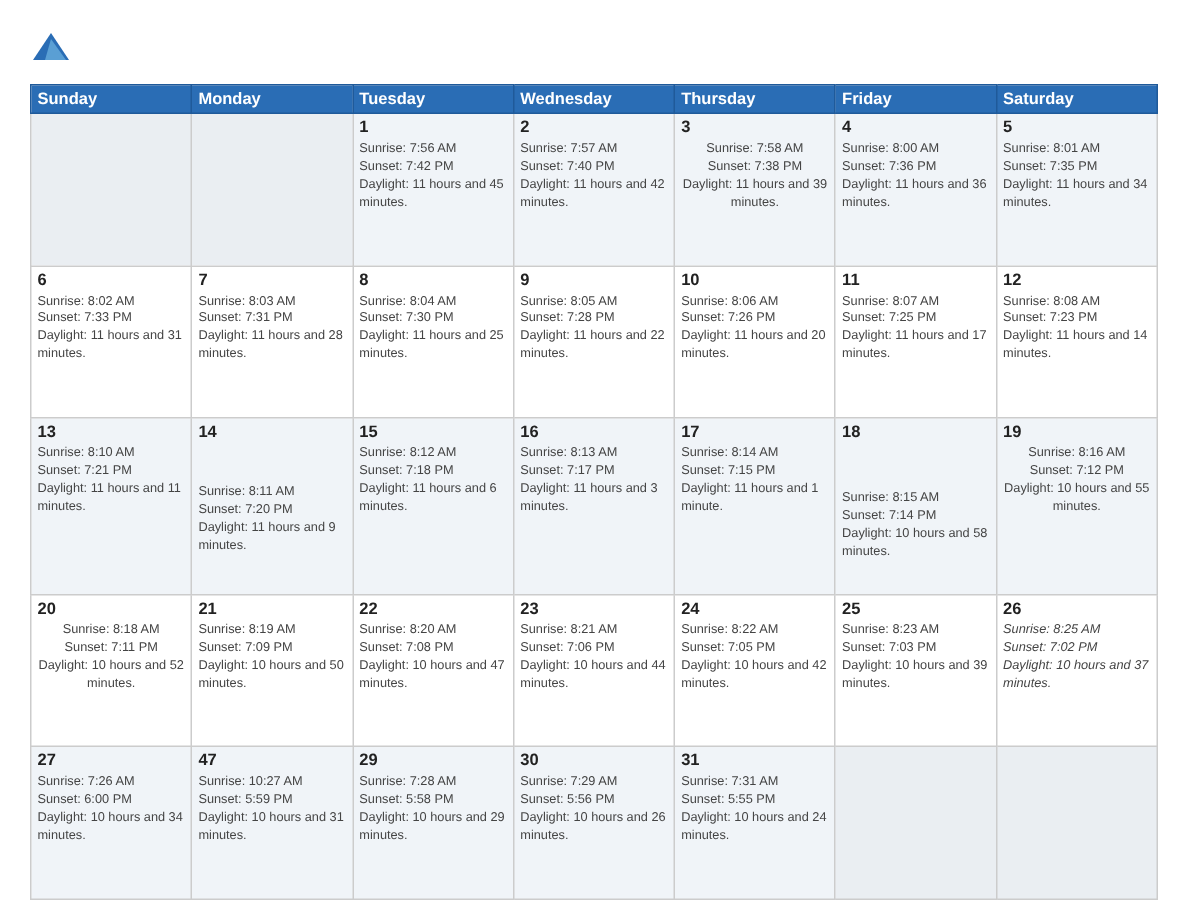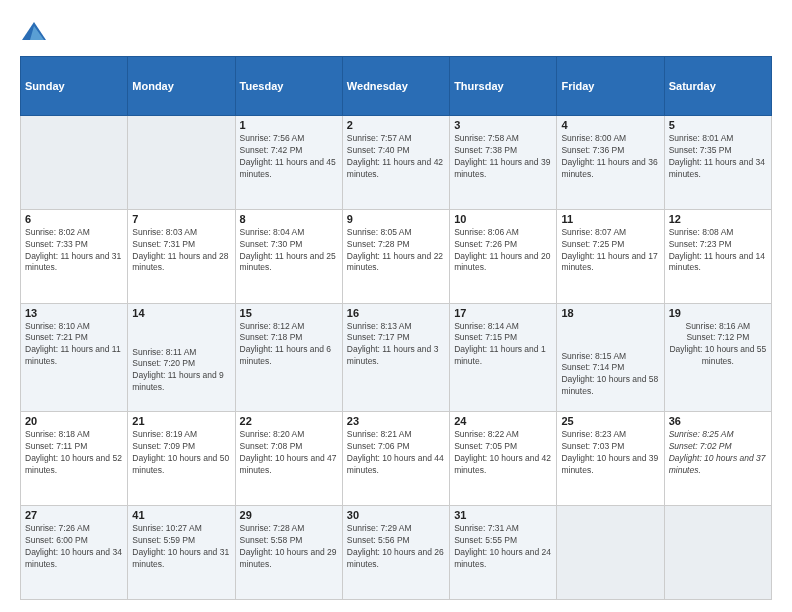--- a/index.html
+++ b/index.html
@@ -65,21 +65,21 @@
       border: 1px solid #ccc;
       border-collapse: collapse;
       width: 100%;
       table-layout: fixed;
     }
     .calendar th {
       background: #2a6db5;
       color: #fff;
       font-size: 11px;
       font-weight: bold;
-      padding: 23px 4px;
+      padding: 3px 4px;
       text-align: left;
       border: 1px solid #1f5a9a;
     }
     .calendar td {
       border: 1px solid #ccc;
       vertical-align: top;
       padding: 3px 4px;
       font-size: 9px;
       color: #333;
       height: 85px;
@@ -151,21 +151,21 @@
 Daylight: 11 hours and 45 minutes.</div>
           </td>
           <td>
             <span class="day-num">2</span>
             <div class="day-detail" style="white-space: pre-line;">Sunrise: 7:57 AM
 Sunset: 7:40 PM
 Daylight: 11 hours and 42 minutes.</div>
           </td>
           <td>
             <span class="day-num">3</span>
-            <div class="day-detail" style="white-space: pre-line;">Sunrise: 7:58 AM
+            <div class="day-detail" style="white-space: pre-line; text-align: center;">Sunrise: 7:58 AM
 Sunset: 7:38 PM
 Daylight: 11 hours and 39 minutes.</div>
           </td>
           <td>
             <span class="day-num">4</span>
             <div class="day-detail" style="white-space: pre-line;">Sunrise: 8:00 AM
 Sunset: 7:36 PM
 Daylight: 11 hours and 36 minutes.</div>
           </td>
           <td>
@@ -259,21 +259,21 @@
           <td>
             <span class="day-num">19</span>
             <div class="day-detail" style="white-space: pre-line; text-align: center;">Sunrise: 8:16 AM
 Sunset: 7:12 PM
 Daylight: 10 hours and 55 minutes.</div>
           </td>
         </tr>
         <tr>
           <td>
             <span class="day-num">20</span>
-            <div class="day-detail" style="white-space: pre-line;">Sunrise: 8:18 AM
+            <div class="day-detail" style="white-space: pre-line; text-align: center;">Sunrise: 8:18 AM
 Sunset: 7:11 PM
 Daylight: 10 hours and 52 minutes.</div>
           </td>
           <td>
             <span class="day-num">21</span>
             <div class="day-detail" style="white-space: pre-line;">Sunrise: 8:19 AM
 Sunset: 7:09 PM
 Daylight: 10 hours and 50 minutes.</div>
           </td>
           <td>
@@ -294,35 +294,35 @@
 Sunset: 7:05 PM
 Daylight: 10 hours and 42 minutes.</div>
           </td>
           <td>
             <span class="day-num">25</span>
             <div class="day-detail" style="white-space: pre-line;">Sunrise: 8:23 AM
 Sunset: 7:03 PM
 Daylight: 10 hours and 39 minutes.</div>
           </td>
           <td>
-            <span class="day-num">36</span>
+            <span class="day-num">26</span>
             <div class="day-detail" style="white-space: pre-line; font-style: italic;">Sunrise: 8:25 AM
 Sunset: 7:02 PM
 Daylight: 10 hours and 37 minutes.</div>
           </td>
         </tr>
         <tr class="row-shaded">
           <td>
             <span class="day-num">27</span>
             <div class="day-detail" style="white-space: pre-line;">Sunrise: 7:26 AM
 Sunset: 6:00 PM
 Daylight: 10 hours and 34 minutes.</div>
           </td>
           <td>
-            <span class="day-num">41</span>
+            <span class="day-num">47</span>
             <div class="day-detail" style="white-space: pre-line;">Sunrise: 10:27 AM
 Sunset: 5:59 PM
 Daylight: 10 hours and 31 minutes.</div>
           </td>
           <td>
             <span class="day-num">29</span>
             <div class="day-detail" style="white-space: pre-line;">Sunrise: 7:28 AM
 Sunset: 5:58 PM
 Daylight: 10 hours and 29 minutes.</div>
           </td>

